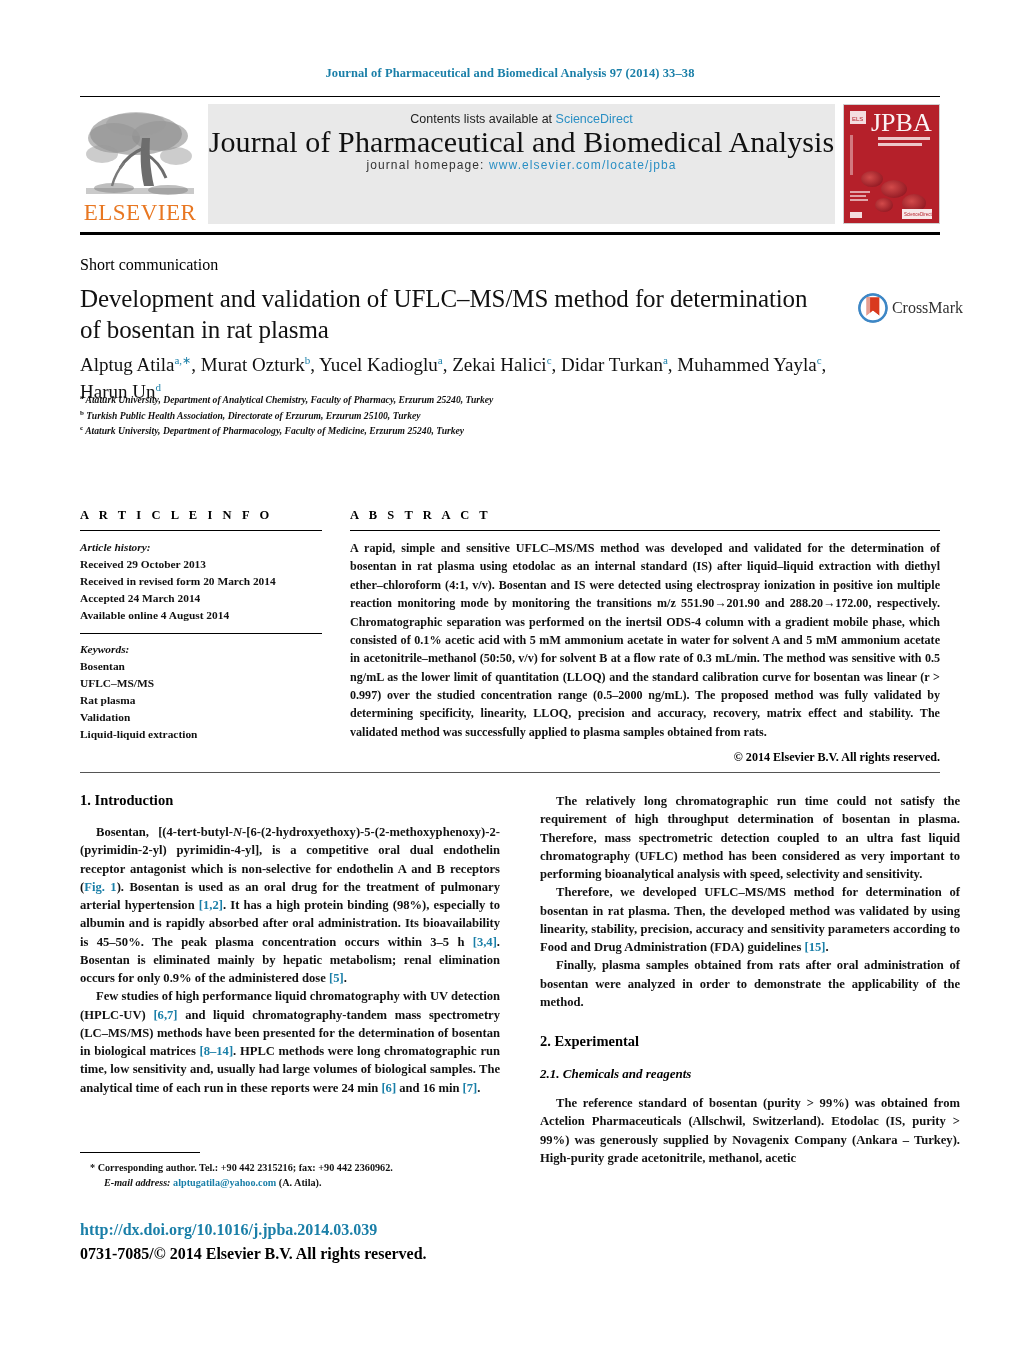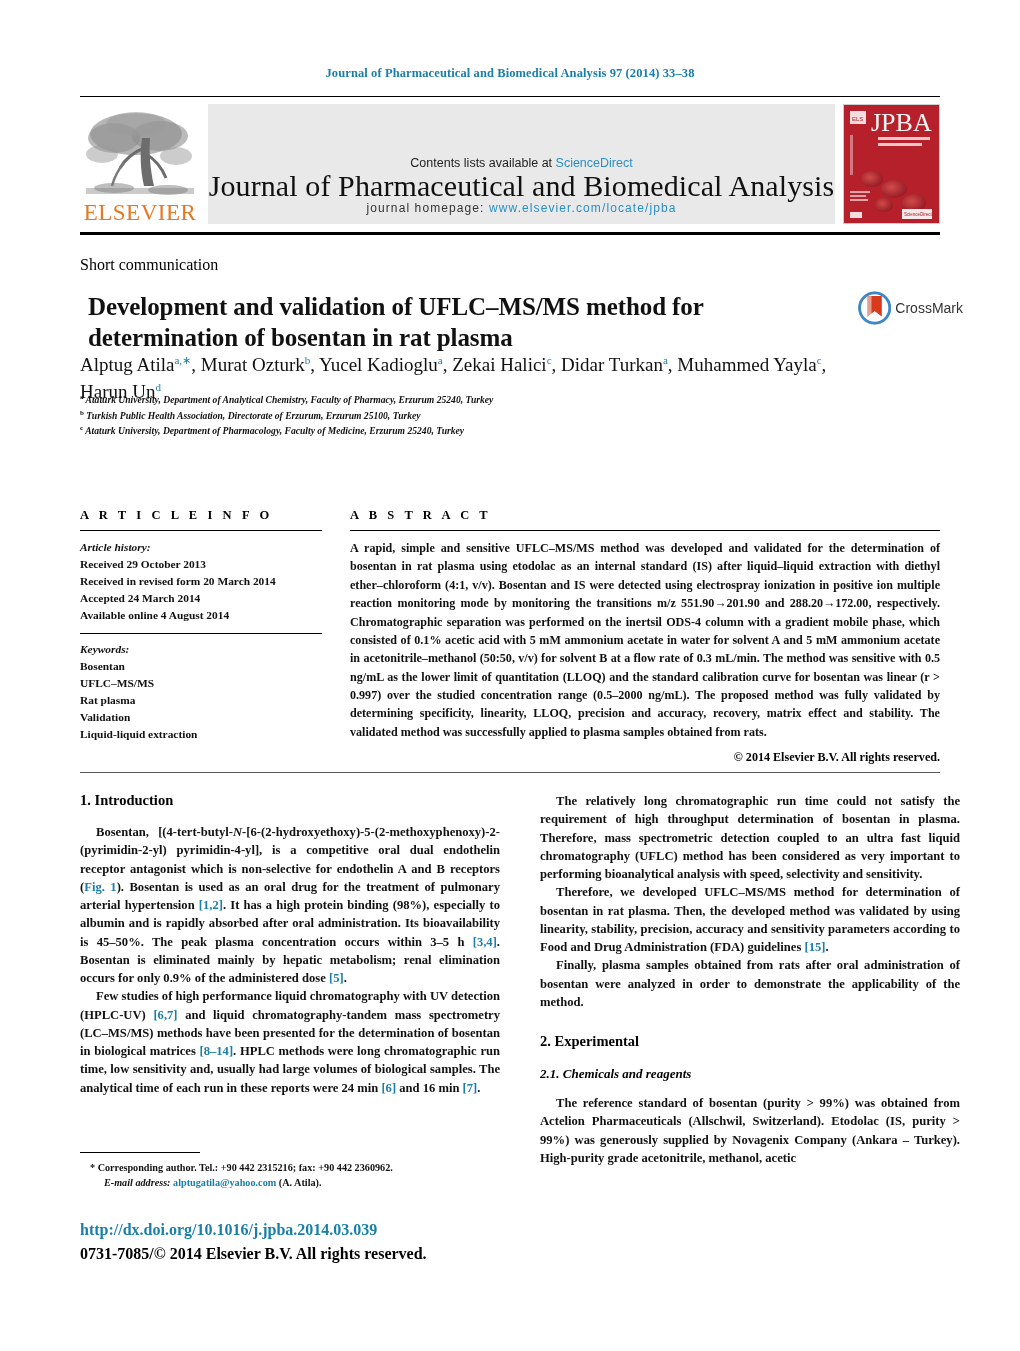--- a/index.html
+++ b/index.html
@@ -75,21 +75,21 @@
     font-weight: normal;
     line-height: 1;
     margin-top: 1px;
   }
   .banner {
     flex: 1 1 auto;
     background: #e9e9e9;
     margin: 0 8px 0 8px;
     display: flex;
     flex-direction: column;
-    justify-content: flex-end;
+    justify-content: flex-start;
     align-items: center;
     padding: 8px 0 9px 0;
     box-sizing: border-box;
   }
   .banner-top {
     font-family: "Liberation Sans", sans-serif;
     font-size: 12.5px;
     color: #222;
   }
   .banner-top .sd {
@@ -137,38 +137,38 @@
   }
   .title-block {
     position: absolute;
     top: 284px;
     left: 80px;
     width: 730px;
   }
   .art-title {
     font-size: 25px;
     line-height: 1.22;
-    font-weight: bold;
-    color: #111;
-    margin: 8px;
+    font-weight: normal;
+    color: #111;
+    margin: 0;
     letter-spacing: -0.1px;
   }
   .crossmark {
     position: absolute;
     top: 285px;
     left: 858px;
     width: 105px;
     height: 46px;
     display: flex;
     align-items: center;
     gap: 4px;
   }
   .crossmark-label {
-    font-family: Liberation Sans, sans-serif;
-    font-size: 14px;
+    font-family: Liberation Serif, serif;
+    font-size: 16px;
     color: #333;
   }
 
   .authors {
     position: absolute;
     top: 352px;
     left: 80px;
     width: 760px;
     font-size: 19px;
     line-height: 1.42;

